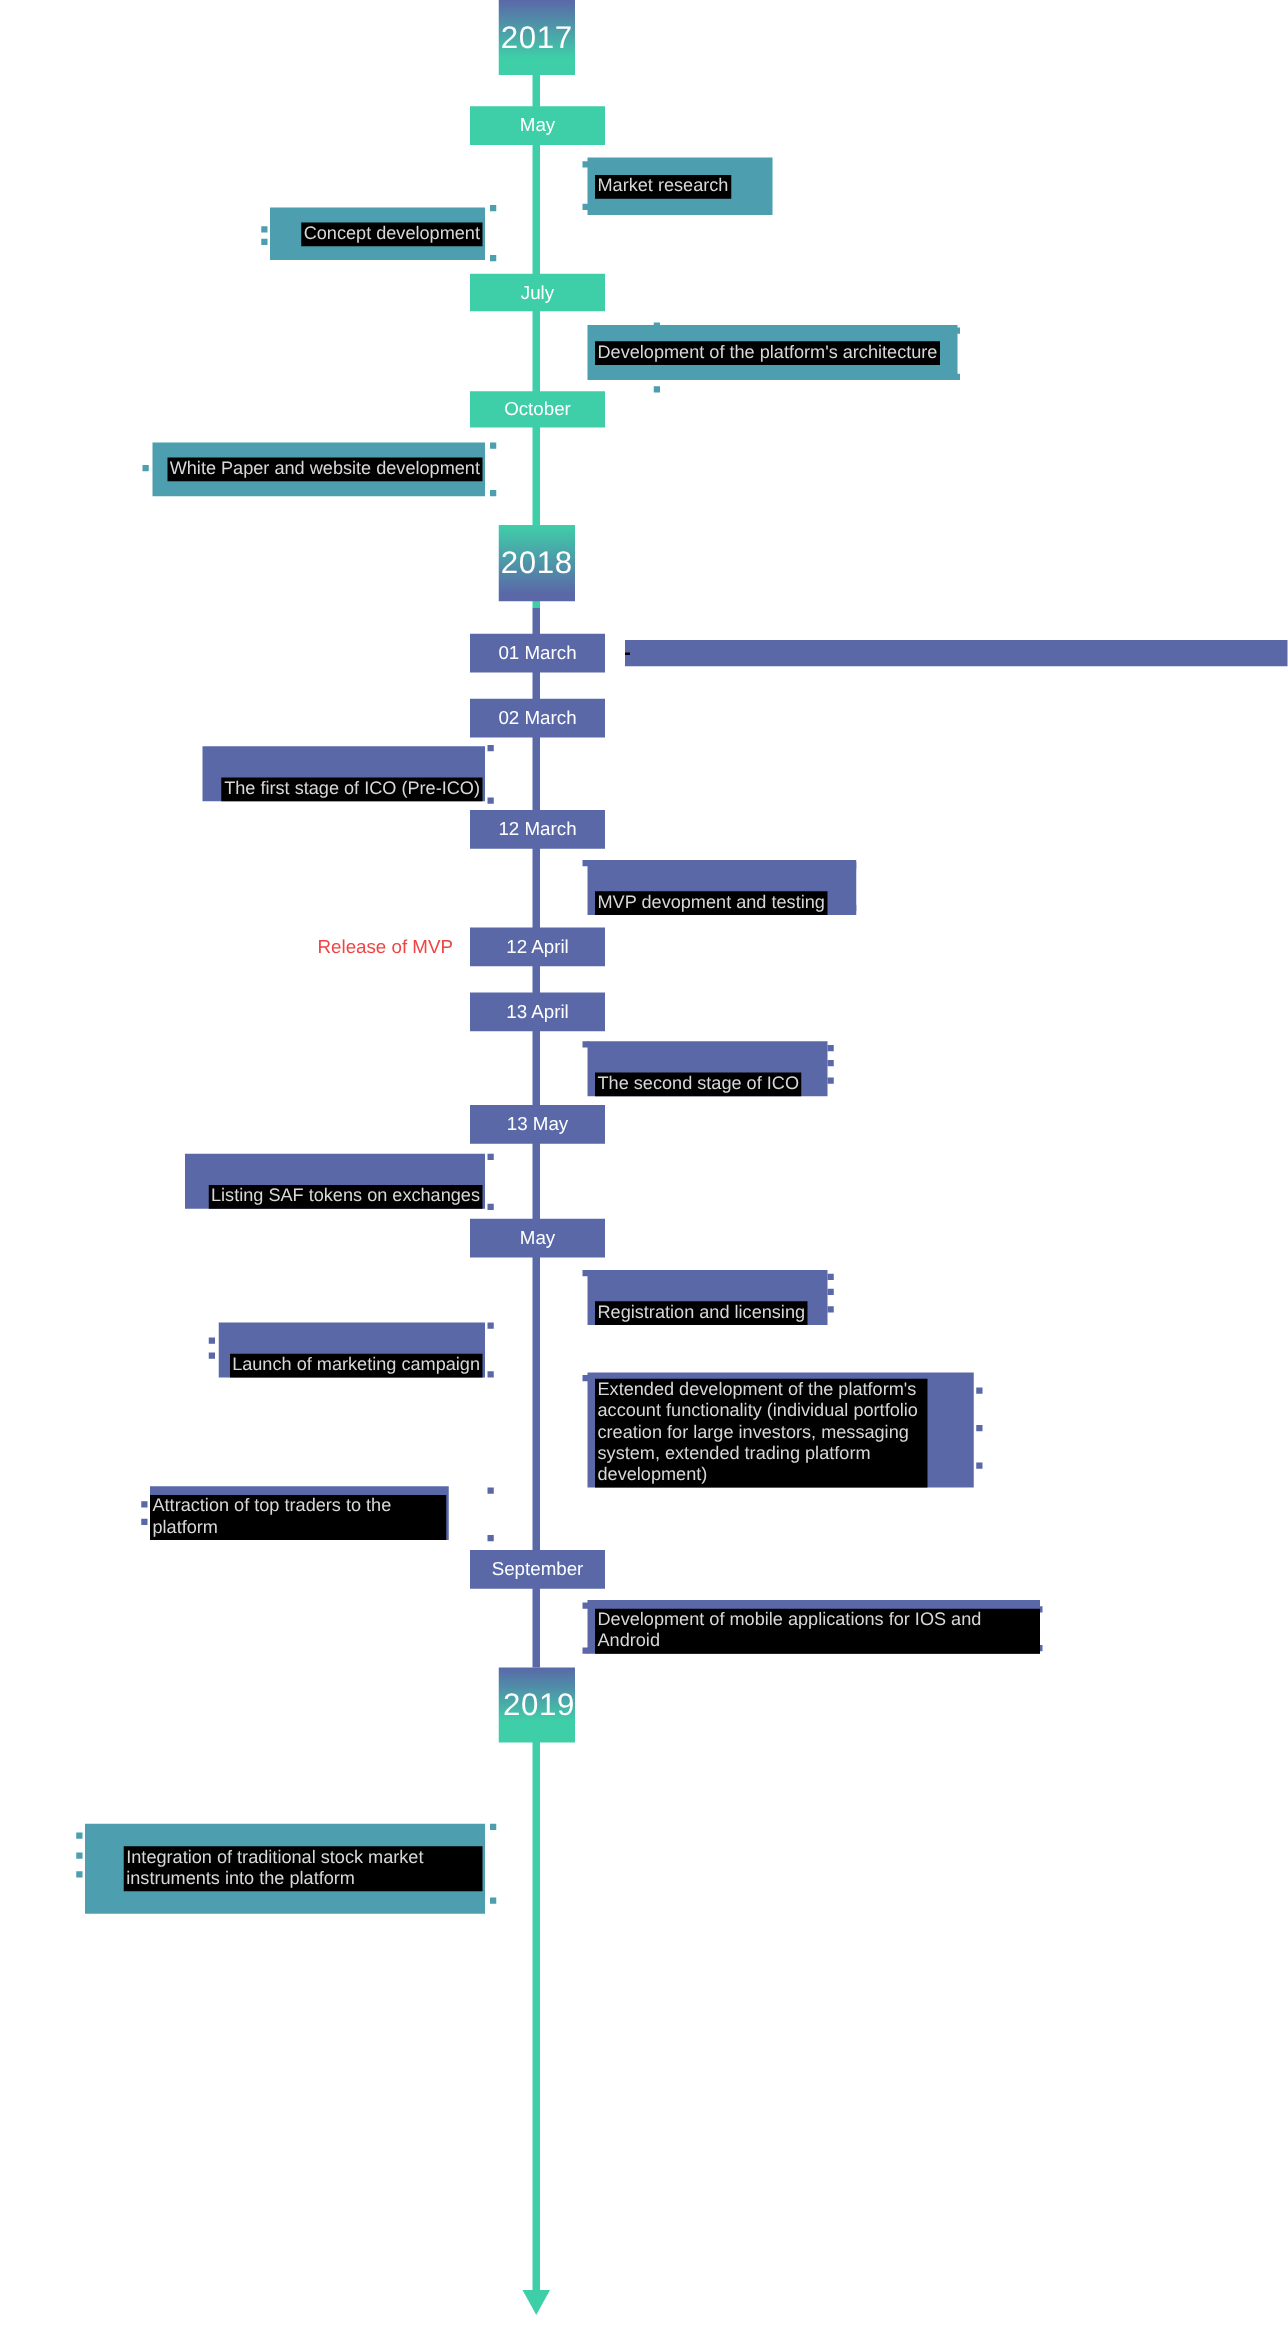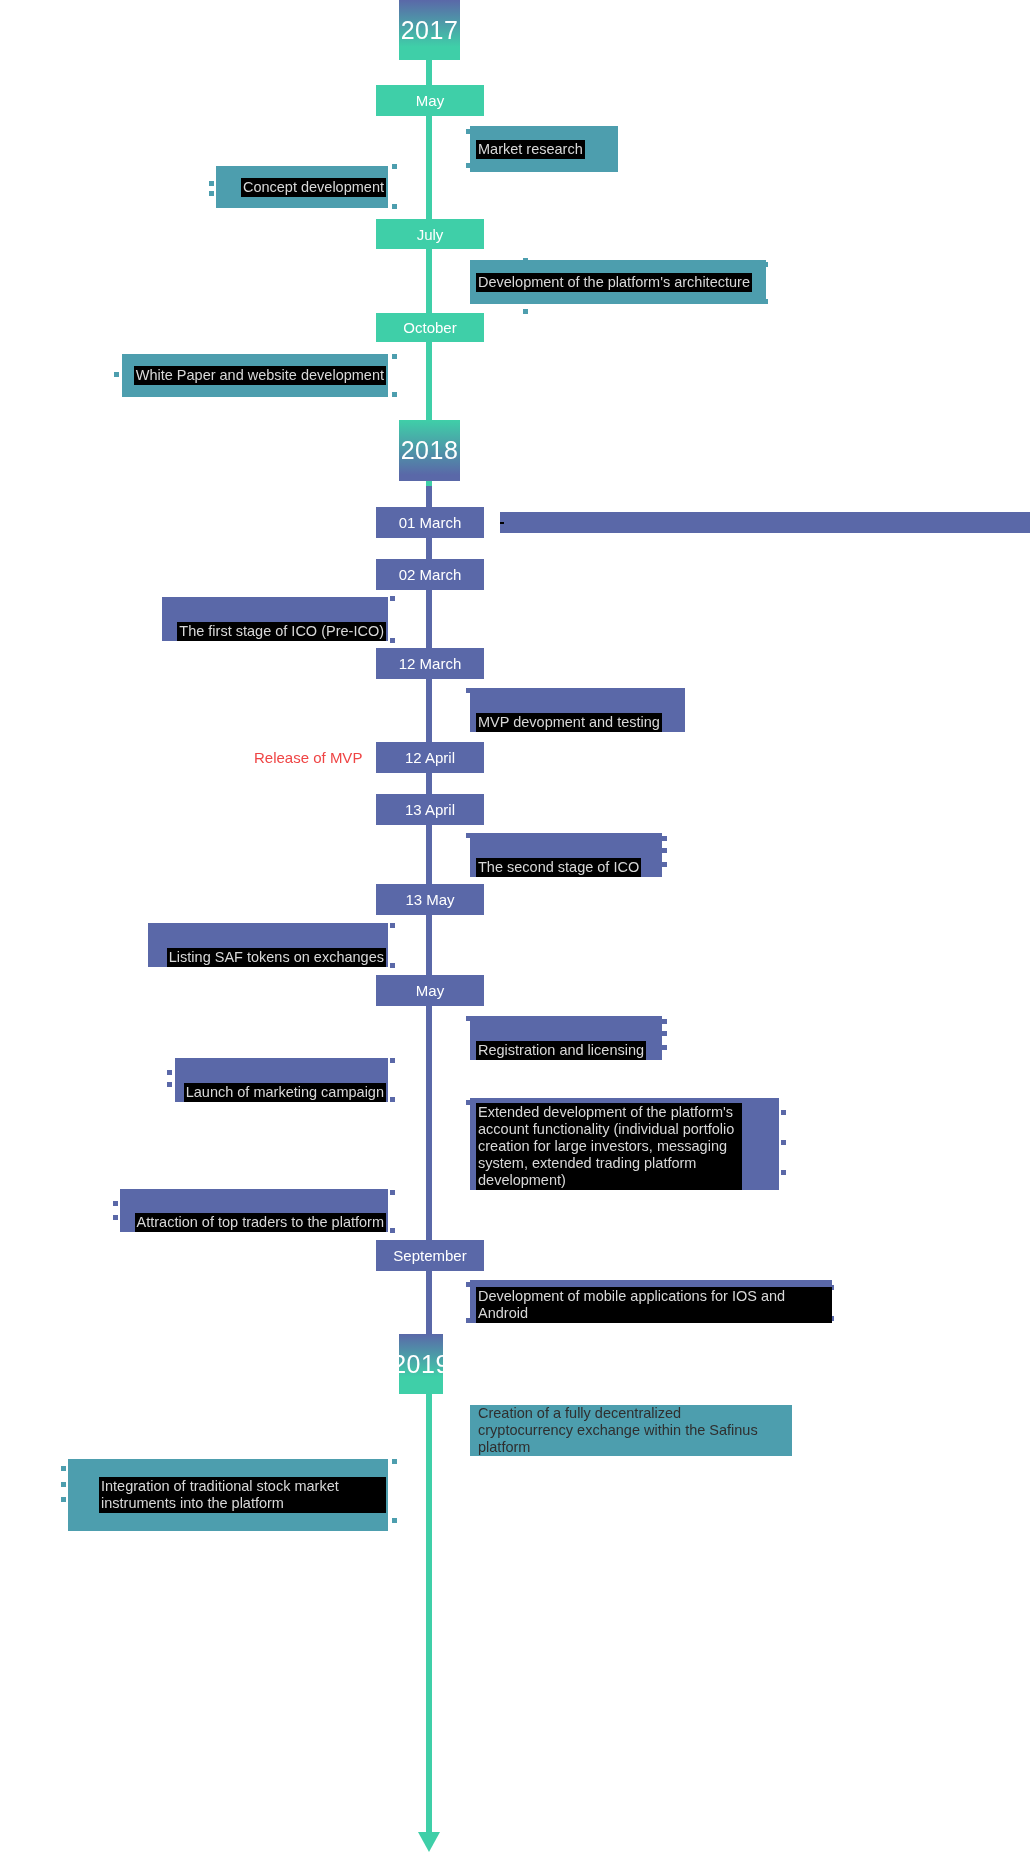--- a/index.html
+++ b/index.html
@@ -194,43 +194,40 @@
   <div class="pip purple" style="left:781px;top:1140px;"></div>
   <div class="pip purple" style="left:781px;top:1170px;"></div>
   <div class="task purple right" style="left:470px;top:1098px;width:309px;height:92px;">
       <span class="txt" style="max-width:262px;display:block;margin-top:11px;">Extended development of the platform's account functionality (individual portfolio creation for large investors, messaging system, extended trading platform development)</span>
     </div>
 
   <div class="pip purple" style="left:113px;top:1201px;"></div>
   <div class="pip purple" style="left:113px;top:1215px;"></div>
   <div class="pip purple" style="left:390px;top:1190px;"></div>
   <div class="pip purple" style="left:390px;top:1228px;"></div>
-  <div class="task purple left" style="left:120px;top:1189px;width:268px;height:43px;">
+  <div class="task purple left" style="left:120px;top:1189px;width:239px;height:43px;">
       <span class="txt">Attraction of top traders to the platform</span>
     </div>
 
   <div class="date-box purple" style="left:376px;top:1240px;width:108px;height:31px;">
       <span>September</span>
     </div>
 
   <div class="pip purple" style="left:466px;top:1282px;"></div>
   <div class="pip purple" style="left:466px;top:1318px;"></div>
   <div class="pip purple" style="left:829px;top:1285px;"></div>
   <div class="pip purple" style="left:829px;top:1316px;"></div>
   <div class="task purple right" style="left:470px;top:1280px;width:362px;height:43px;">
       <span class="txt">Development of mobile applications for IOS and Android</span>
     </div>
 
-  <div class="year-box year-2019" style="left:399px;top:1334px;width:44px;height:60px;">
+  <div class="year-box year-2019" style="left:399px;top:1334px;width:61px;height:60px;justify-content:flex-end;">
       <span>2019</span>
     </div>
 
-  <div class="task teal right" style="left:470px;top:1405px;width:322px;height:51px;">
-      <span class="txt" style="background:transparent;color:#2f2f2f;max-width:280px;display:block;">Creation of a fully decentralized cryptocurrency exchange within the Safinus platform</span>
-    </div>
 
   <div class="pip teal" style="left:61px;top:1466px;"></div>
   <div class="pip teal" style="left:61px;top:1482px;"></div>
   <div class="pip teal" style="left:61px;top:1497px;"></div>
   <div class="pip teal" style="left:392px;top:1459px;"></div>
   <div class="pip teal" style="left:392px;top:1518px;"></div>
   <div class="task teal left" style="left:68px;top:1459px;width:320px;height:72px;">
       <span class="txt" style="max-width:283px;display:block;">Integration of traditional stock market instruments into the platform</span>
     </div>
 

